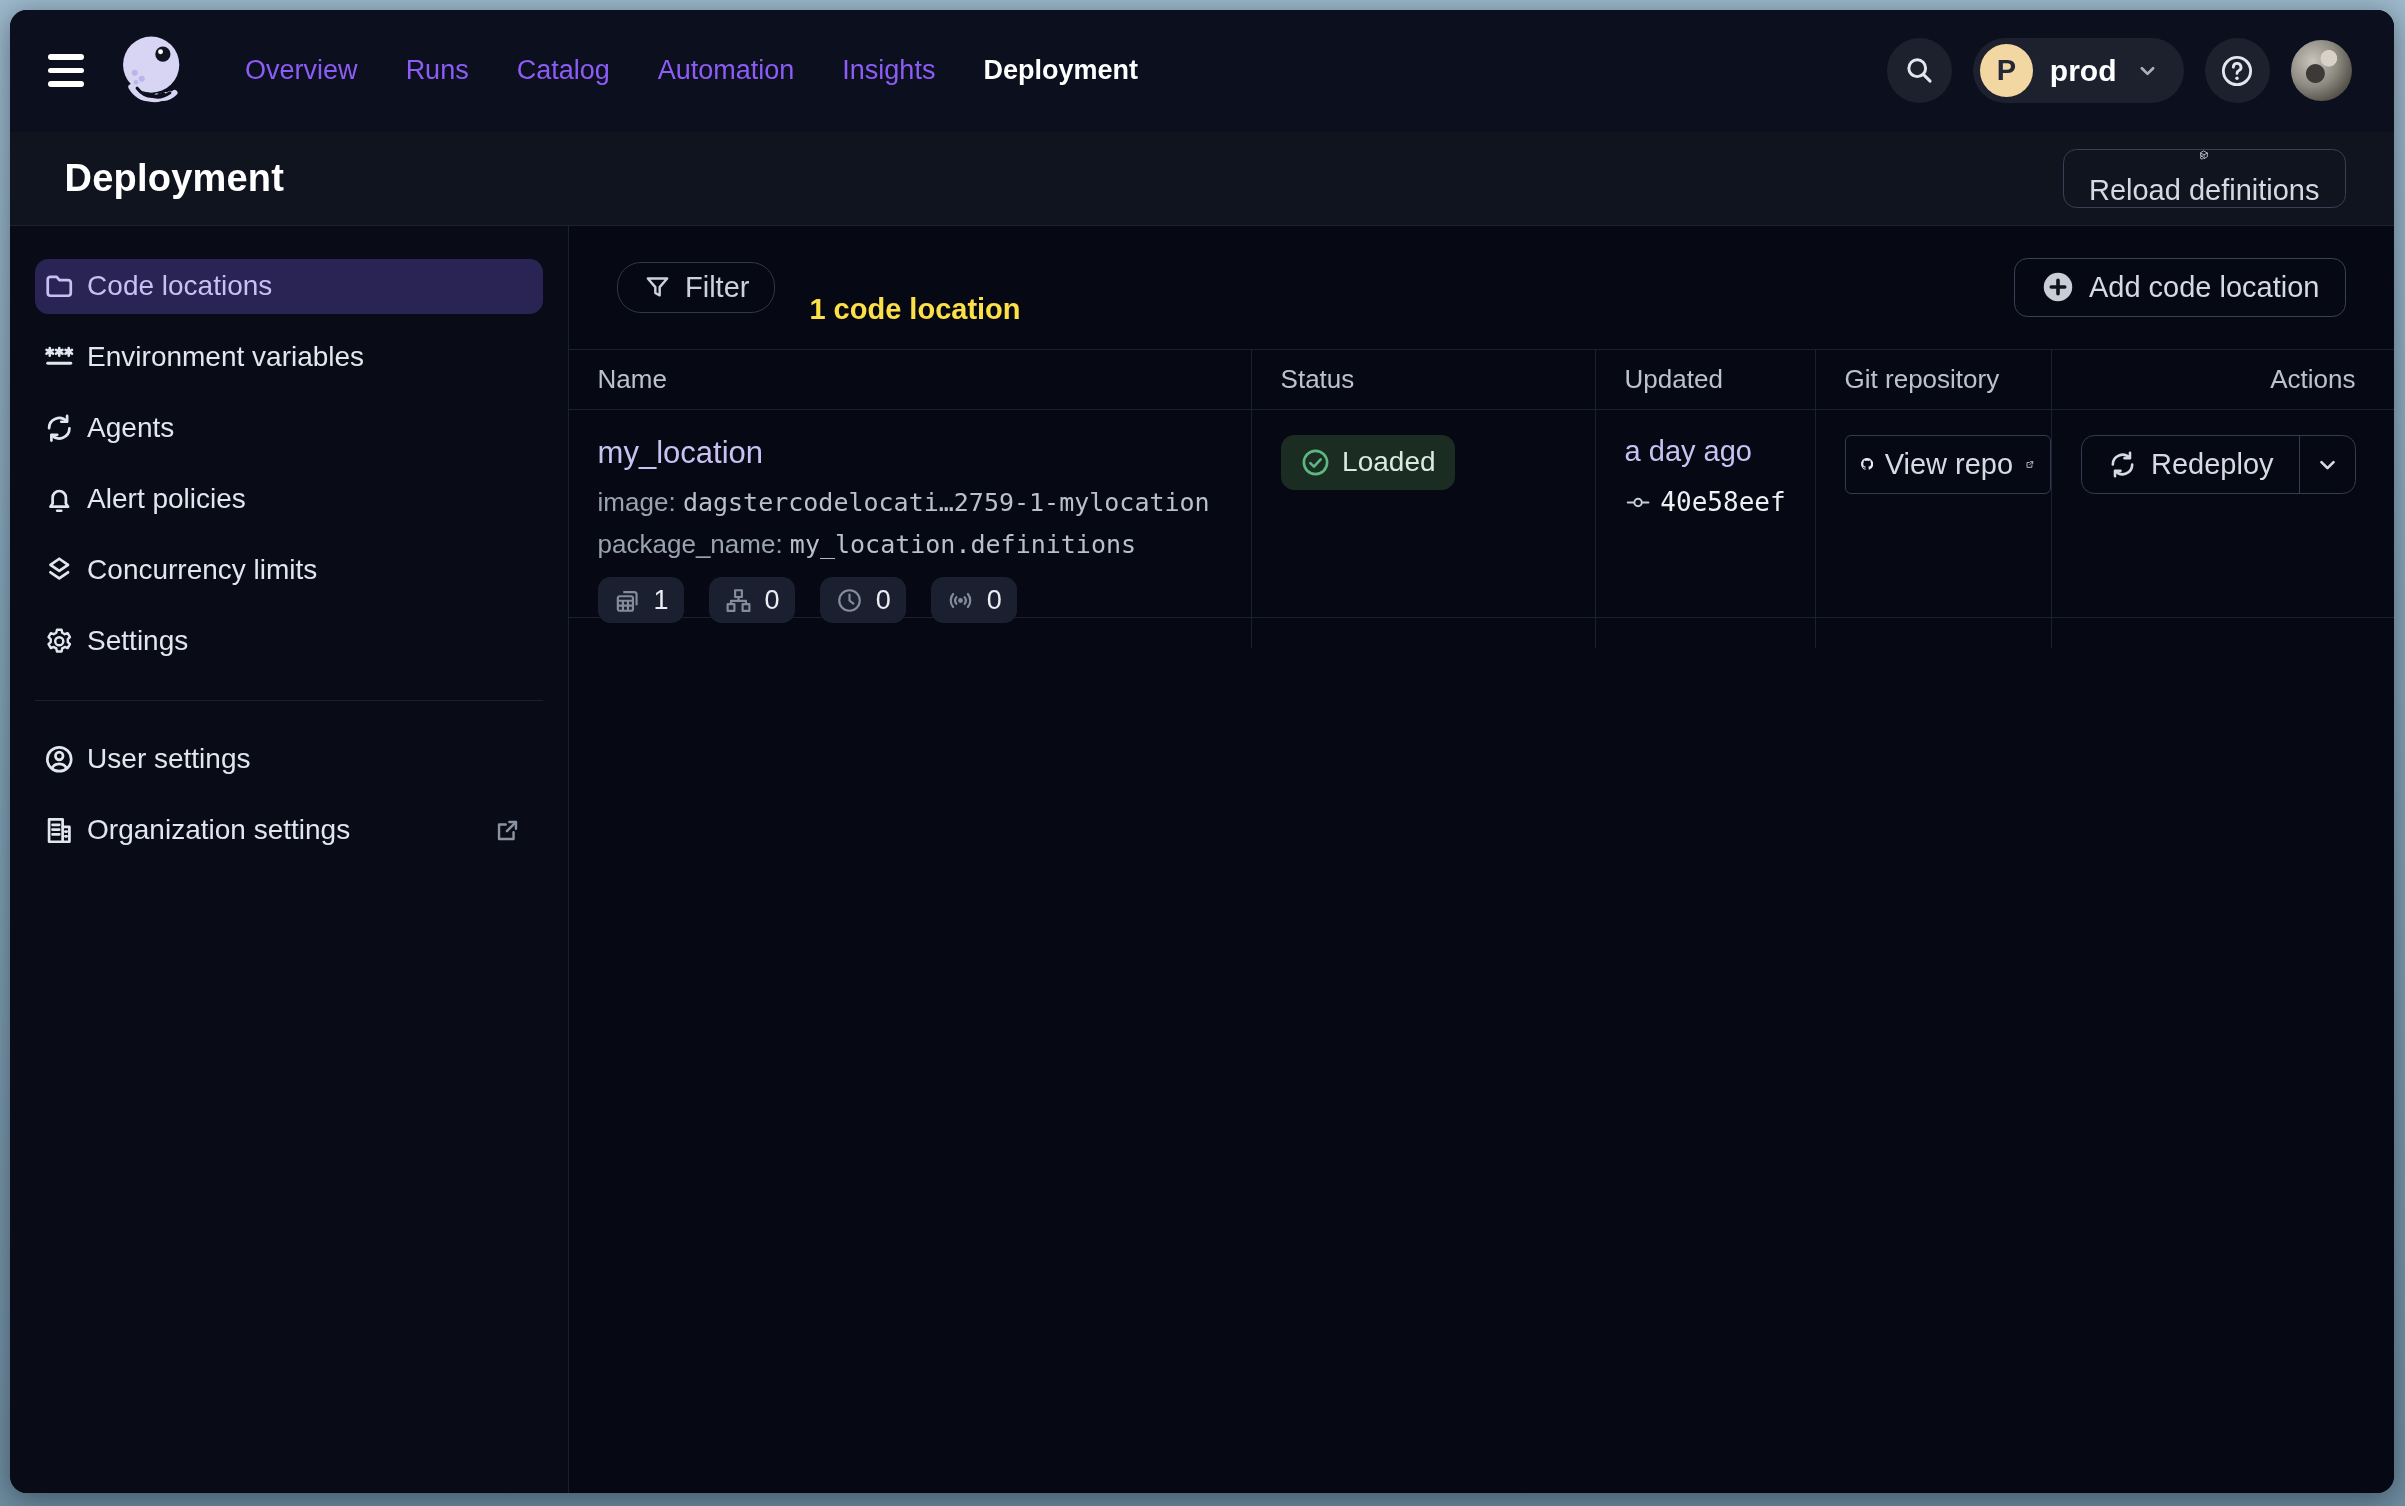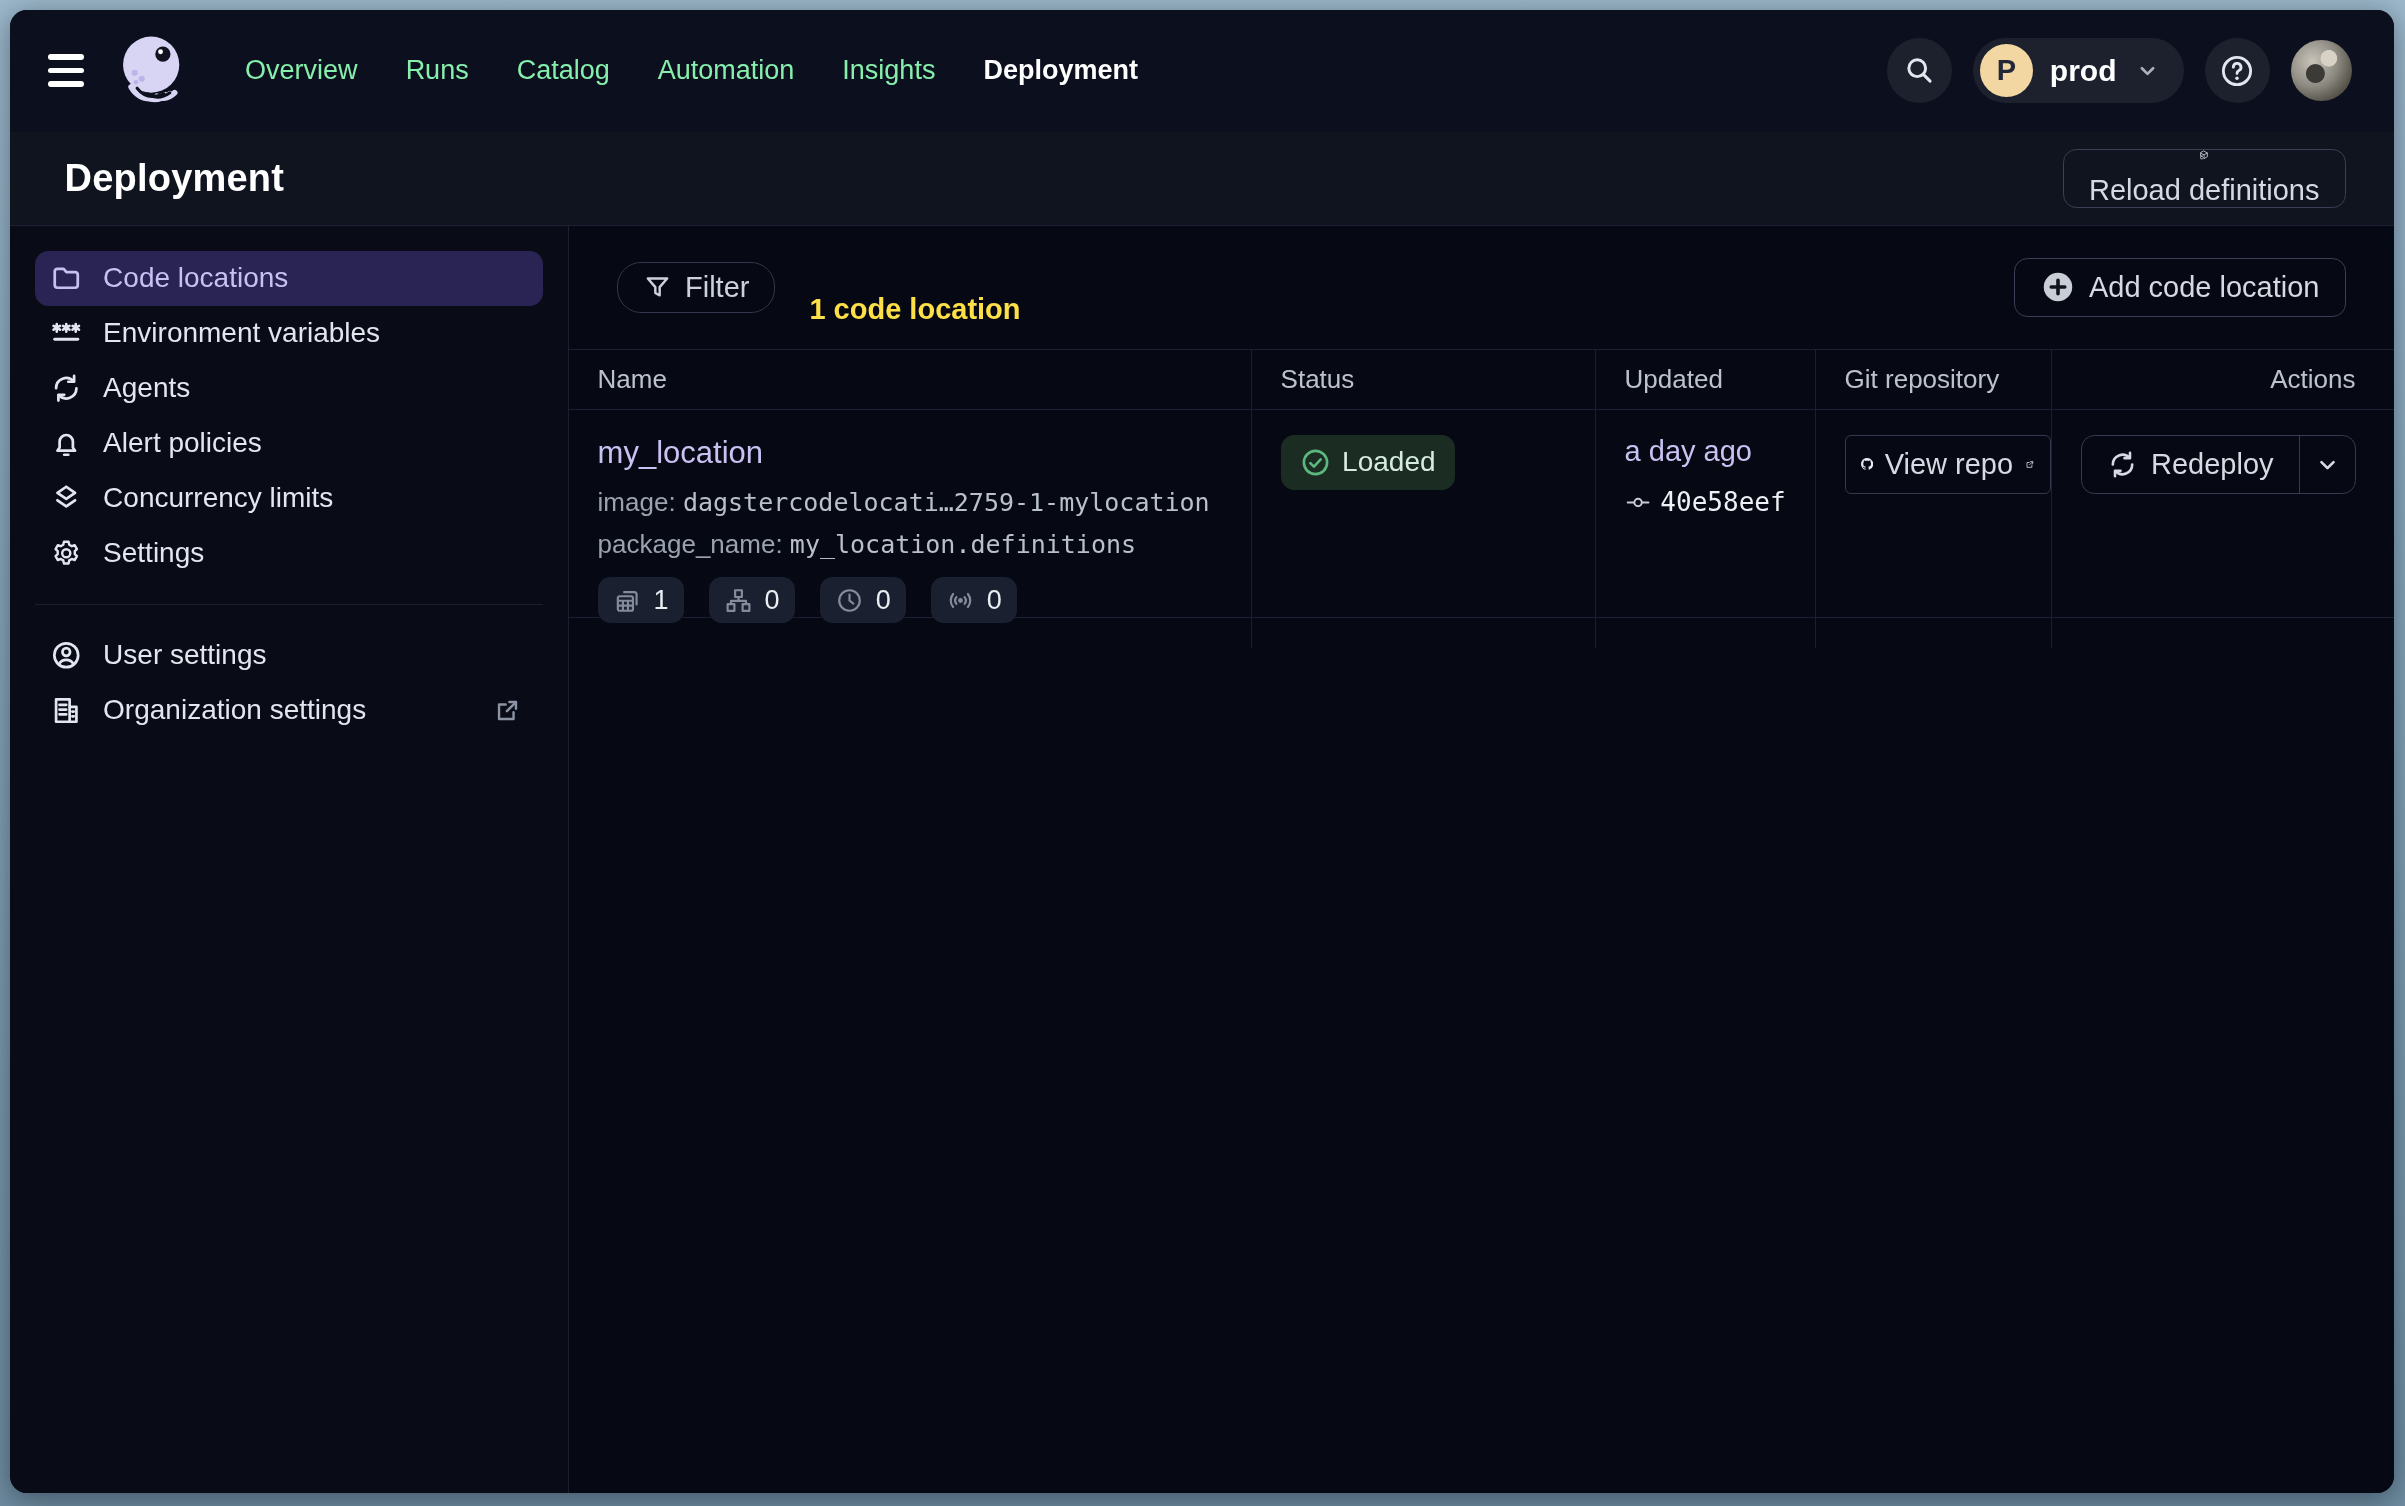--- a/index.html
+++ b/index.html
@@ -24,21 +24,21 @@
   .topnav {
     height:122px; flex:0 0 122px;
     background:#0c0f1d;
     display:flex; align-items:center;
     padding:0 42px 0 38px;
   }
   .hamburger { width:36px; height:32.5px; display:flex; flex-direction:column; justify-content:space-between; background:none; border:none; cursor:pointer; }
   .hamburger span { display:block; height:5.7px; border-radius:2.9px; background:#ffffff; }
   .logo { width:75px; height:75px; margin-left:32.5px; cursor:pointer; }
   .navlinks { display:flex; gap:48px; margin-left:54px; }
-  .navlink { font-size:27px; color:#86efac; text-decoration:none; cursor:pointer; }
+  .navlink { font-size:27px; color:#8b5cf6; text-decoration:none; cursor:pointer; }
   .navlink.active { color:#ffffff; font-weight:700; }
   .nav-right { margin-left:auto; display:flex; align-items:center; gap:21px; }
   .circle-btn {
     width:65px; height:65px; border-radius:50%;
     background:#1d212e; border:none; cursor:pointer;
     display:flex; align-items:center; justify-content:center; color:#e3e6ed;
   }
   .deploy-pill {
     height:65px; border-radius:32.5px; background:#1d212e; border:none; cursor:pointer;
     display:flex; align-items:center; gap:17px; padding:0 23px 0 6.7px; color:#ffffff;
@@ -78,23 +78,23 @@
   
   .content { flex:1; display:flex; min-height:0; }
   .sidebar {
     width:559px; flex:0 0 559px;
     background:#090c17;
     border-right:1.9px solid #1b2031;
     padding-top:25px;
     display:flex; flex-direction:column;
   }
   .side-item {
-    height:55px; margin:0 25px; padding:0 15px;
+    height:55px; margin:8px 25px; padding:0 8px;
     border-radius:13.4px;
-    display:flex; align-items:center; gap:21px;
+    display:flex; align-items:center; gap:12px;
     color:#e2e6ee; font-size:28px; cursor:pointer; position:relative;
   }
   .side-item.selected { background:#2a2454; color:#c7c0f3; }
   .side-item .ic { width:32.5px; height:32.5px; flex:0 0 32.5px; display:flex; }
   .side-divider { border-top:1.9px solid #1b2031; margin:23px 25px; }
   .ext-right { position:absolute; right:21px; color:#8b92a3; display:flex; }
 
   .main { flex:1; background:#060913; display:flex; flex-direction:column; min-width:0; }
 
   

